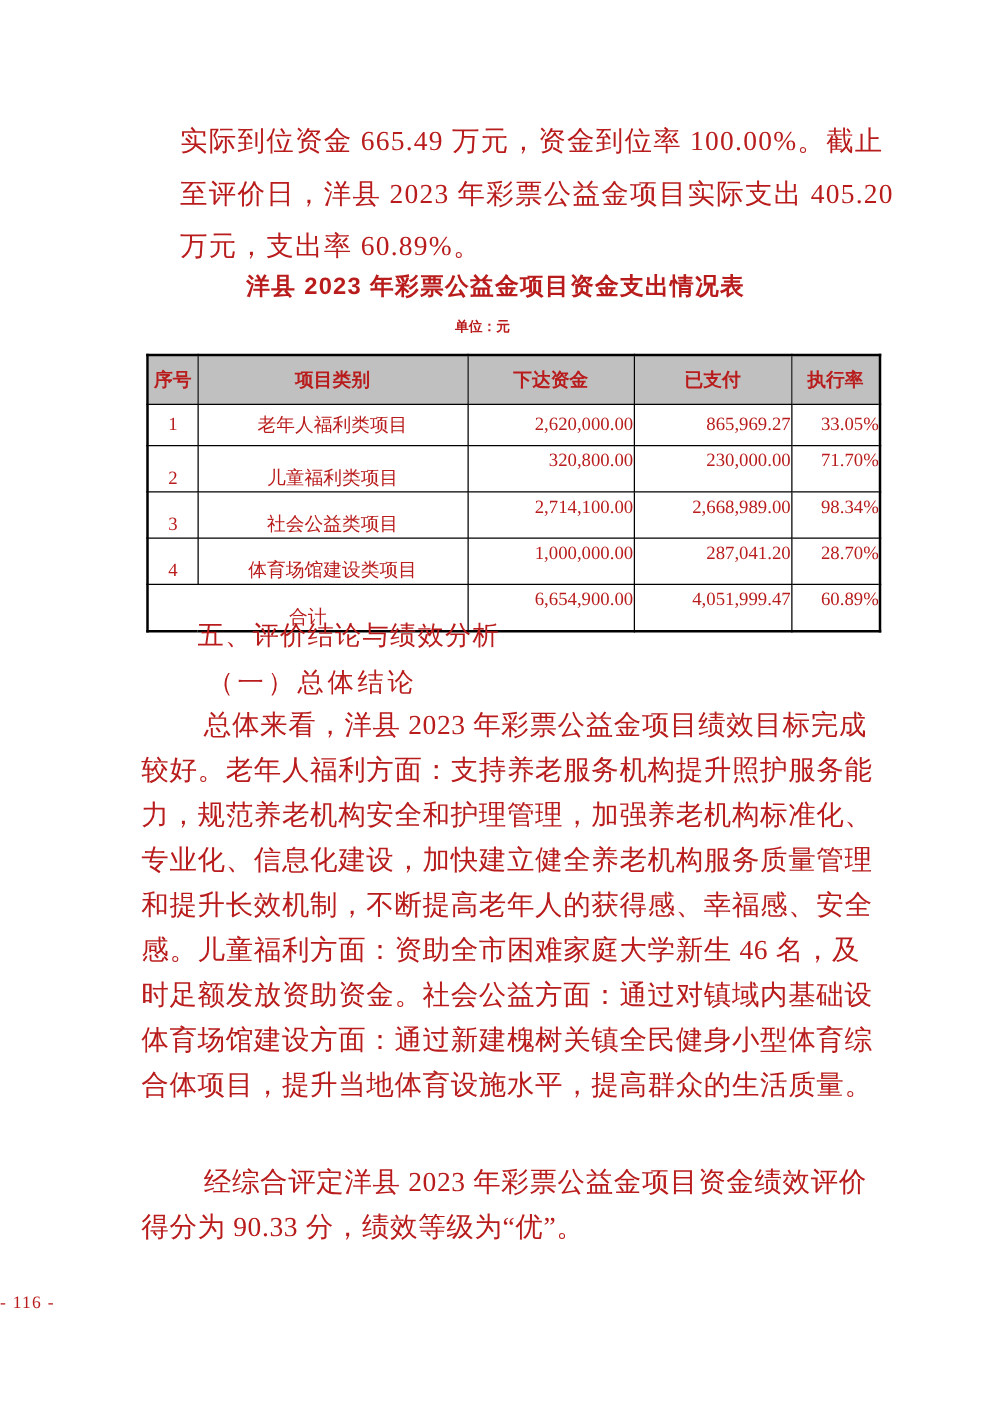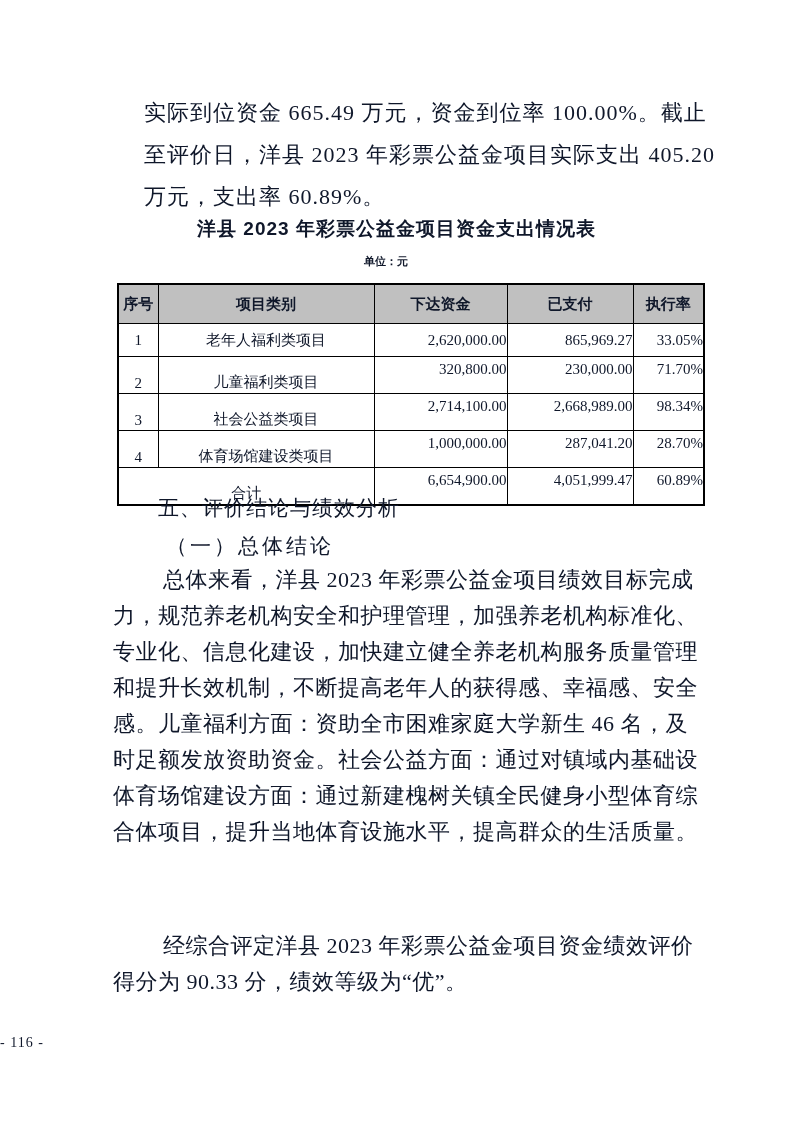--- a/index.html
+++ b/index.html
@@ -1,21 +1,21 @@
 <!DOCTYPE html>
 <html><head>
 <meta charset="utf-8">
 <style>
   html, body { margin: 0; padding: 0; background: #ffffff; }
   .page {
     position: relative;
     width: 793px;
     height: 1122px;
     background: #ffffff;
-    color: #0f172a;
+    color: #b91c1c;
     font-family: "Liberation Serif", "DejaVu Serif", serif;
     overflow: hidden;
   }
   
   .intro {
     position: absolute;
     left: 144px; top: 92px;
     font-size: 22px;
     line-height: 42px;
     letter-spacing: 1px;
@@ -179,20 +179,21 @@
         <td class="c-rate num">60.89%</td>
       </tr>
     </tbody>
   </table>
 
   <div class="sec-heading">五、评价结论与绩效分析</div>
   <div class="sub-heading">（一）总体结论</div>
 
   <div class="body-par" id="body-block">
     <div class="line indent">总体来看，洋县 2023 年彩票公益金项目绩效目标完成</div>
+    <div class="line">较好。老年人福利方面：支持养老服务机构提升照护服务能</div>
     <div class="line">力，规范养老机构安全和护理管理，加强养老机构标准化、</div>
     <div class="line">专业化、信息化建设，加快建立健全养老机构服务质量管理</div>
     <div class="line">和提升长效机制，不断提高老年人的获得感、幸福感、安全</div>
     <div class="line">感。儿童福利方面：资助全市困难家庭大学新生 46 名，及</div>
     <div class="line">时足额发放资助资金。社会公益方面：通过对镇域内基础设</div>
     <div class="line">体育场馆建设方面：通过新建槐树关镇全民健身小型体育综</div>
     <div class="line">合体项目，提升当地体育设施水平，提高群众的生活质量。</div>
   </div>
 
   <div class="body-par" id="conclusion-block">

